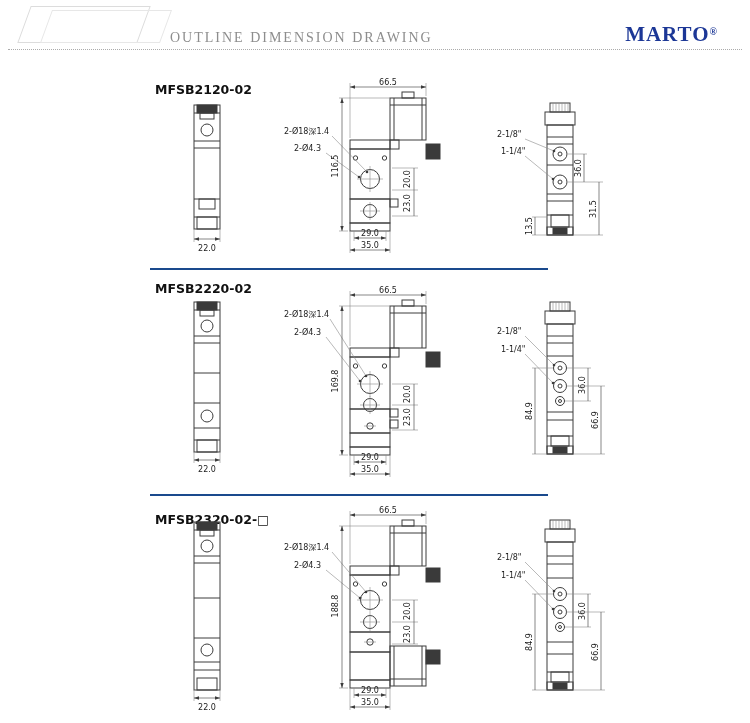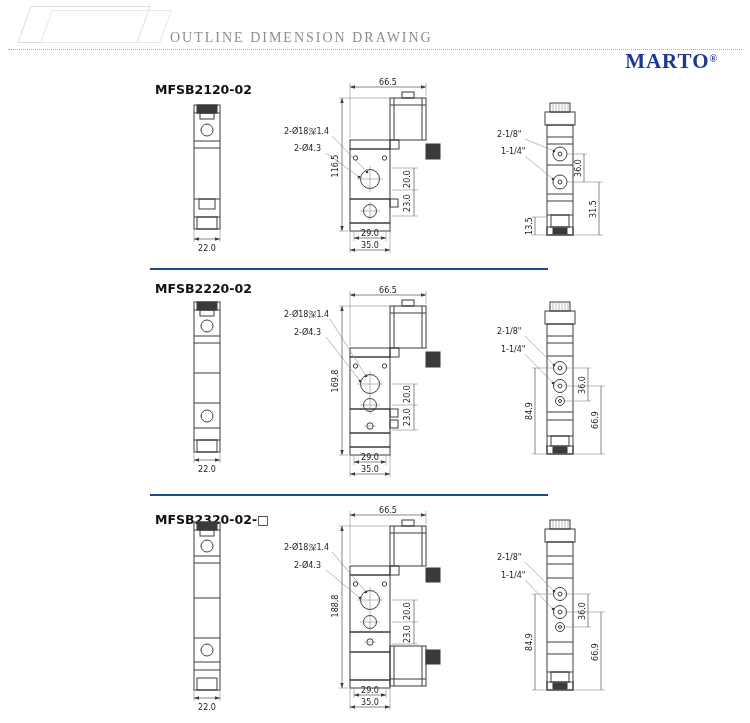--- a/index.html
+++ b/index.html
@@ -7,21 +7,21 @@
   .page { position:relative; width:750px; height:723px; background:#fff; overflow:hidden; }
 
   
   .header { position:absolute; left:0; top:0; width:750px; height:50px; }
   .dotted-rule { position:absolute; left:8px; right:8px; top:49px; border-top:1px dotted #ababab; }
   .deco { position:absolute; border:1px solid #dcdcdc; background:transparent; transform:skewX(-20deg); }
   .deco1 { left:24px; top:6px; width:120px; height:37px; }
   .deco2 { left:46px; top:10px; width:120px; height:33px; border-color:#e7e7e7; }
   .title-cn { position:absolute; left:30px; top:12px; font-size:20px; color:#333; font-weight:500; letter-spacing:2px; }
   .title-en { position:absolute; left:170px; top:30px; font-family:"Liberation Serif", serif; font-size:14px; letter-spacing:2px; color:#8d8d8d; }
-  .brand { position:absolute; right:32px; top:22px; font-family:"Liberation Serif", serif; font-weight:bold; font-size:21px; color:#1c3796; letter-spacing:1px;margin-top:27px; }
+  .brand { position:absolute; right:32px; top:22px; font-family:"Liberation Serif", serif; font-weight:bold; font-size:21px; color:#1c3796; letter-spacing:1px; }
   .brand sup { font-size:10px; vertical-align:6px; }
 
   
   .sec { position:absolute; left:0; width:744px;padding-left:21px; }
   .model { position:absolute; left:155px; font-size:12.5px; font-weight:bold; color:#101010; }
   .sep { position:absolute; left:150px; width:398px; height:2px; background:#1a4a8d; }
 
   svg.drawing { position:absolute; overflow:visible; }
   .s  { stroke:#3c3c3c; stroke-width:1; fill:none; }
   .t  { stroke:#8a8a8a; stroke-width:.6; fill:none; }

